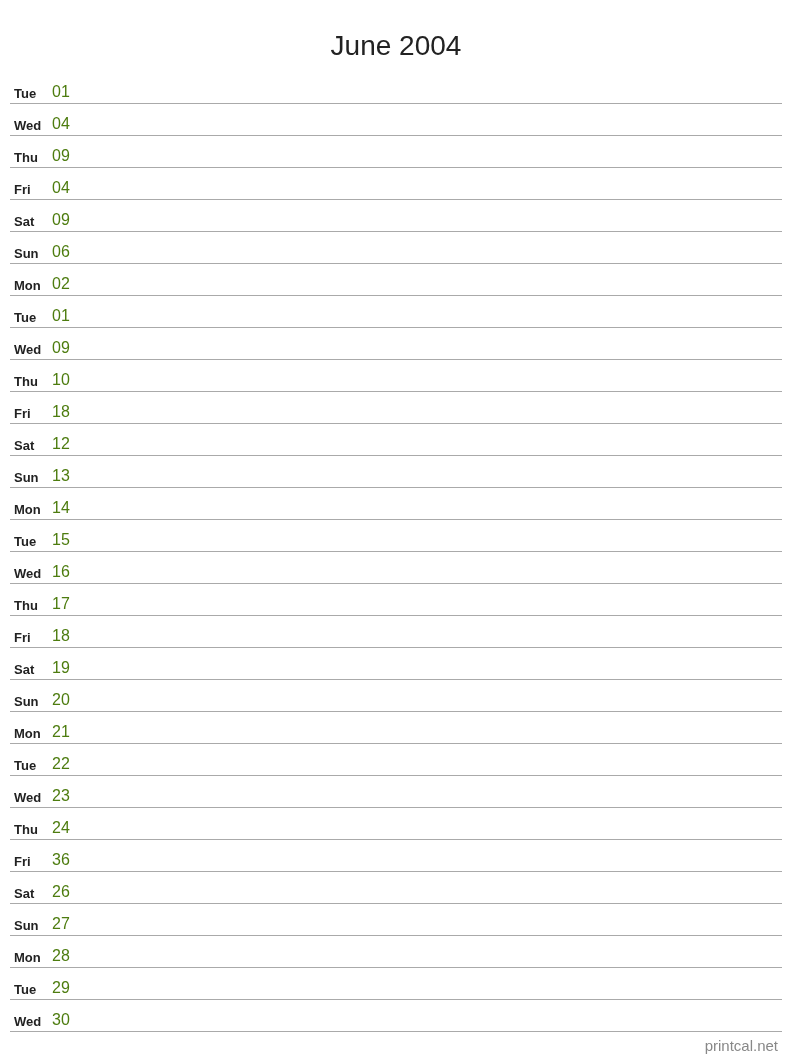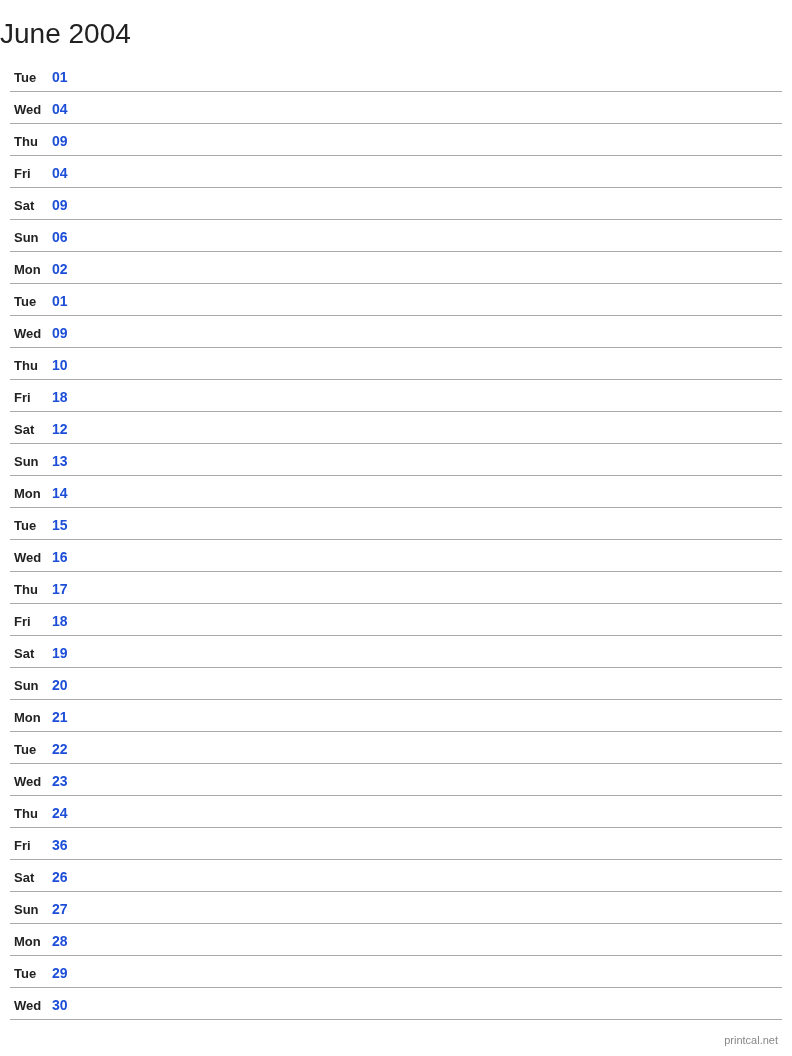--- a/index.html
+++ b/index.html
@@ -10,66 +10,67 @@
 
     body {
       width: 792px;
       min-height: 1056px;
       background: #fff;
       font-family: Arial, sans-serif;
       position: relative;
     }
 
     .page-title {
+      text-align: center;
       font-size: 28px;
       font-weight: normal;
-      padding: 18px 0 10px 0;
+      padding: 30px 0 10px 0;
       color: #222;
     }
 
     .calendar-list {
       width: 100%;
       padding: 0 10px;
     }
 
     .day-row {
       display: flex;
-      align-items: center;
+      align-items: flex-end;
       border-bottom: 1px solid #aaa;
       min-height: 32px;
       padding: 5px 0 2px 0;
     }
 
     .day-name {
       width: 42px;
       font-size: 13px;
       font-weight: bold;
       color: #222;
       flex-shrink: 0;
       padding-left: 4px;
     }
 
     .day-num {
       width: 30px;
-      font-size: 14px;
-      font-weight: bold;
-      color: #1d4ed8;
+      font-size: 16px;
+      font-weight: normal;
+      color: #4d7c0f;
       flex-shrink: 0;
     }
 
     .day-line {
       flex: 1;
       border-bottom: none;
     }
 
     .footer {
       position: absolute;
-      bottom: 10px;
+      bottom: 2px;
       right: 14px;
-      font-size: 11px;
+      font-size: 15px;
       color: #888;
     }
   </style>
 </head>
 <body>
 
 <h1 class="page-title">June 2004</h1>
 
 <div class="calendar-list" id="calendar-list">
     <div class="day-row">

